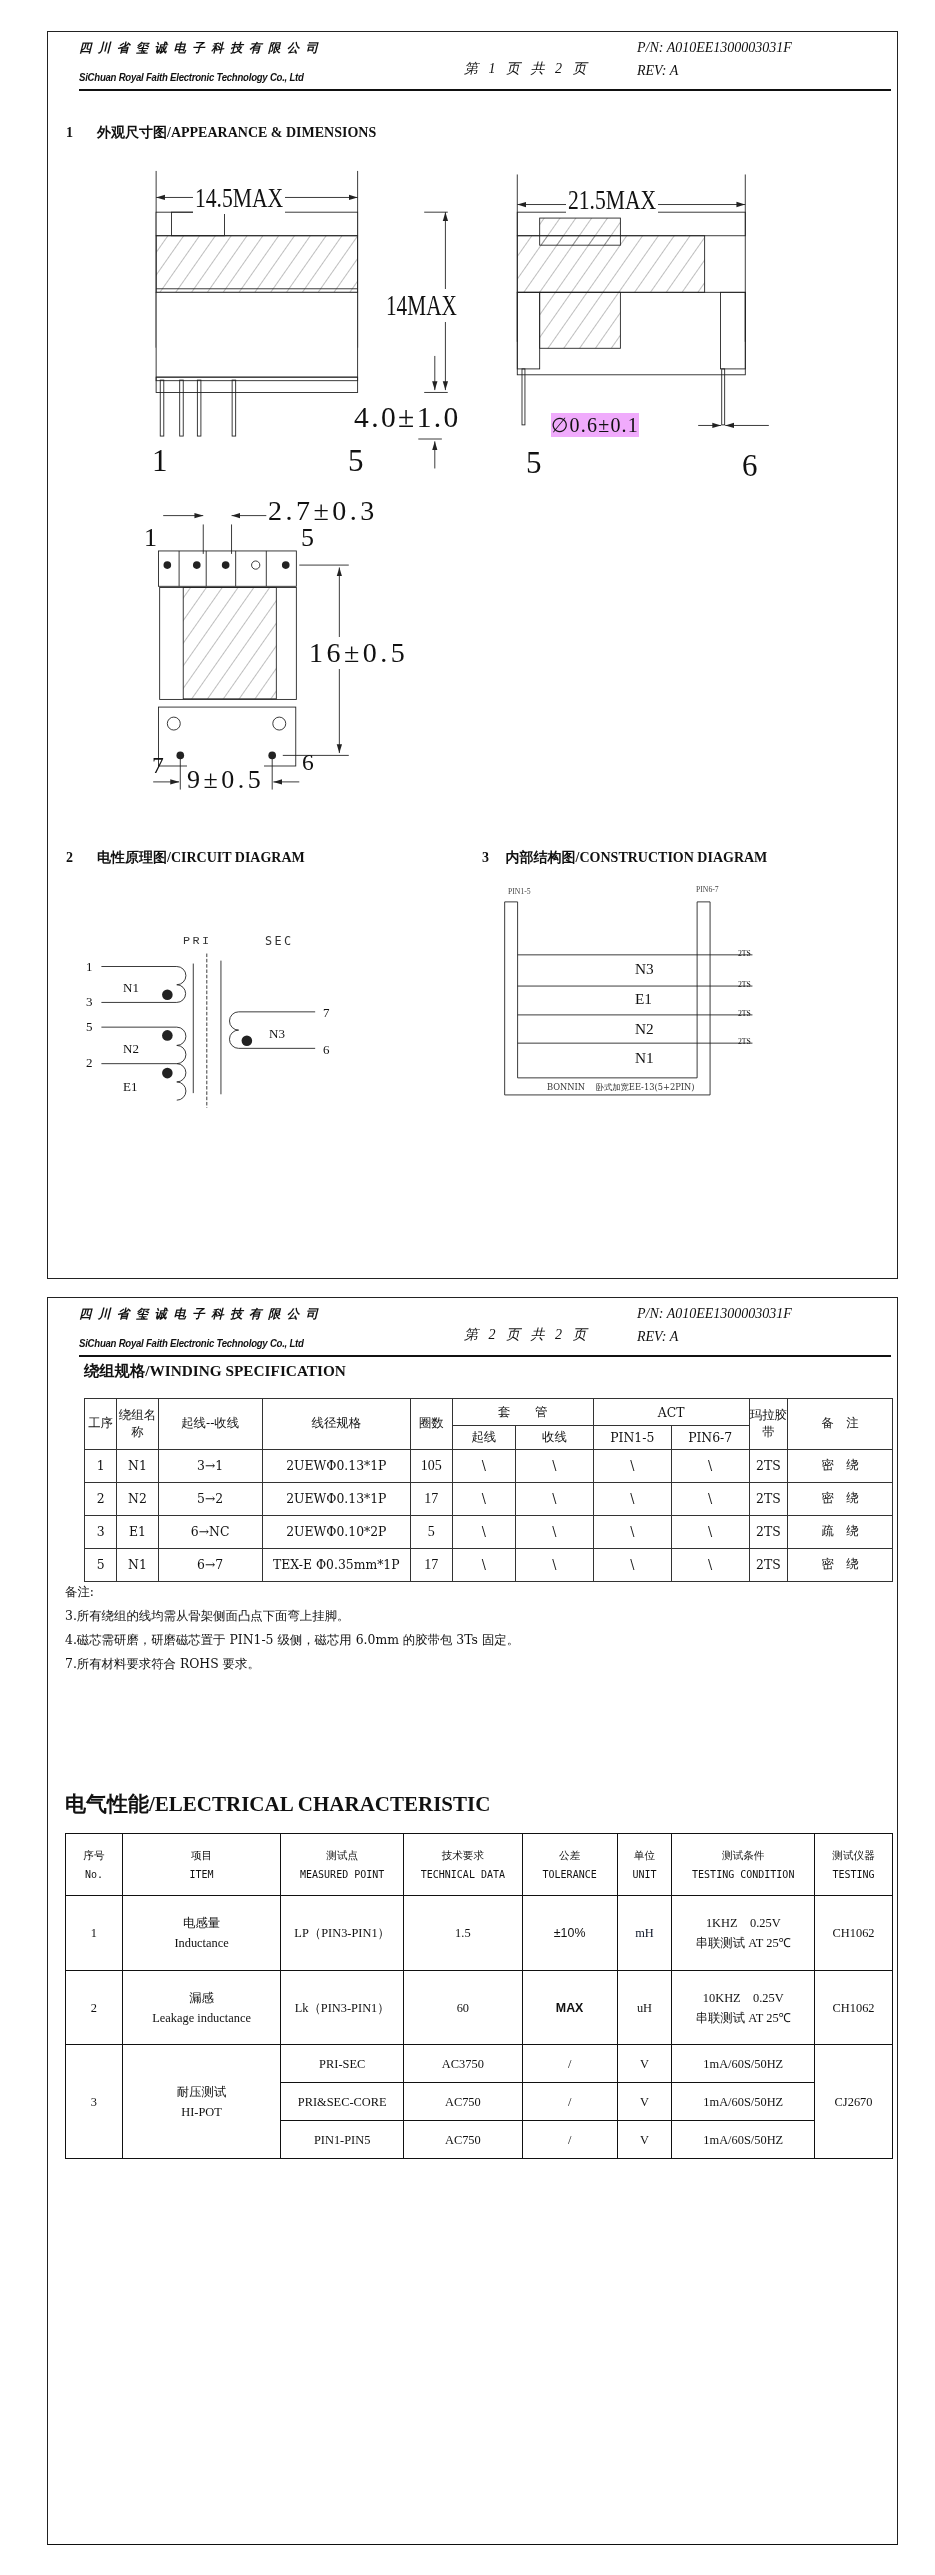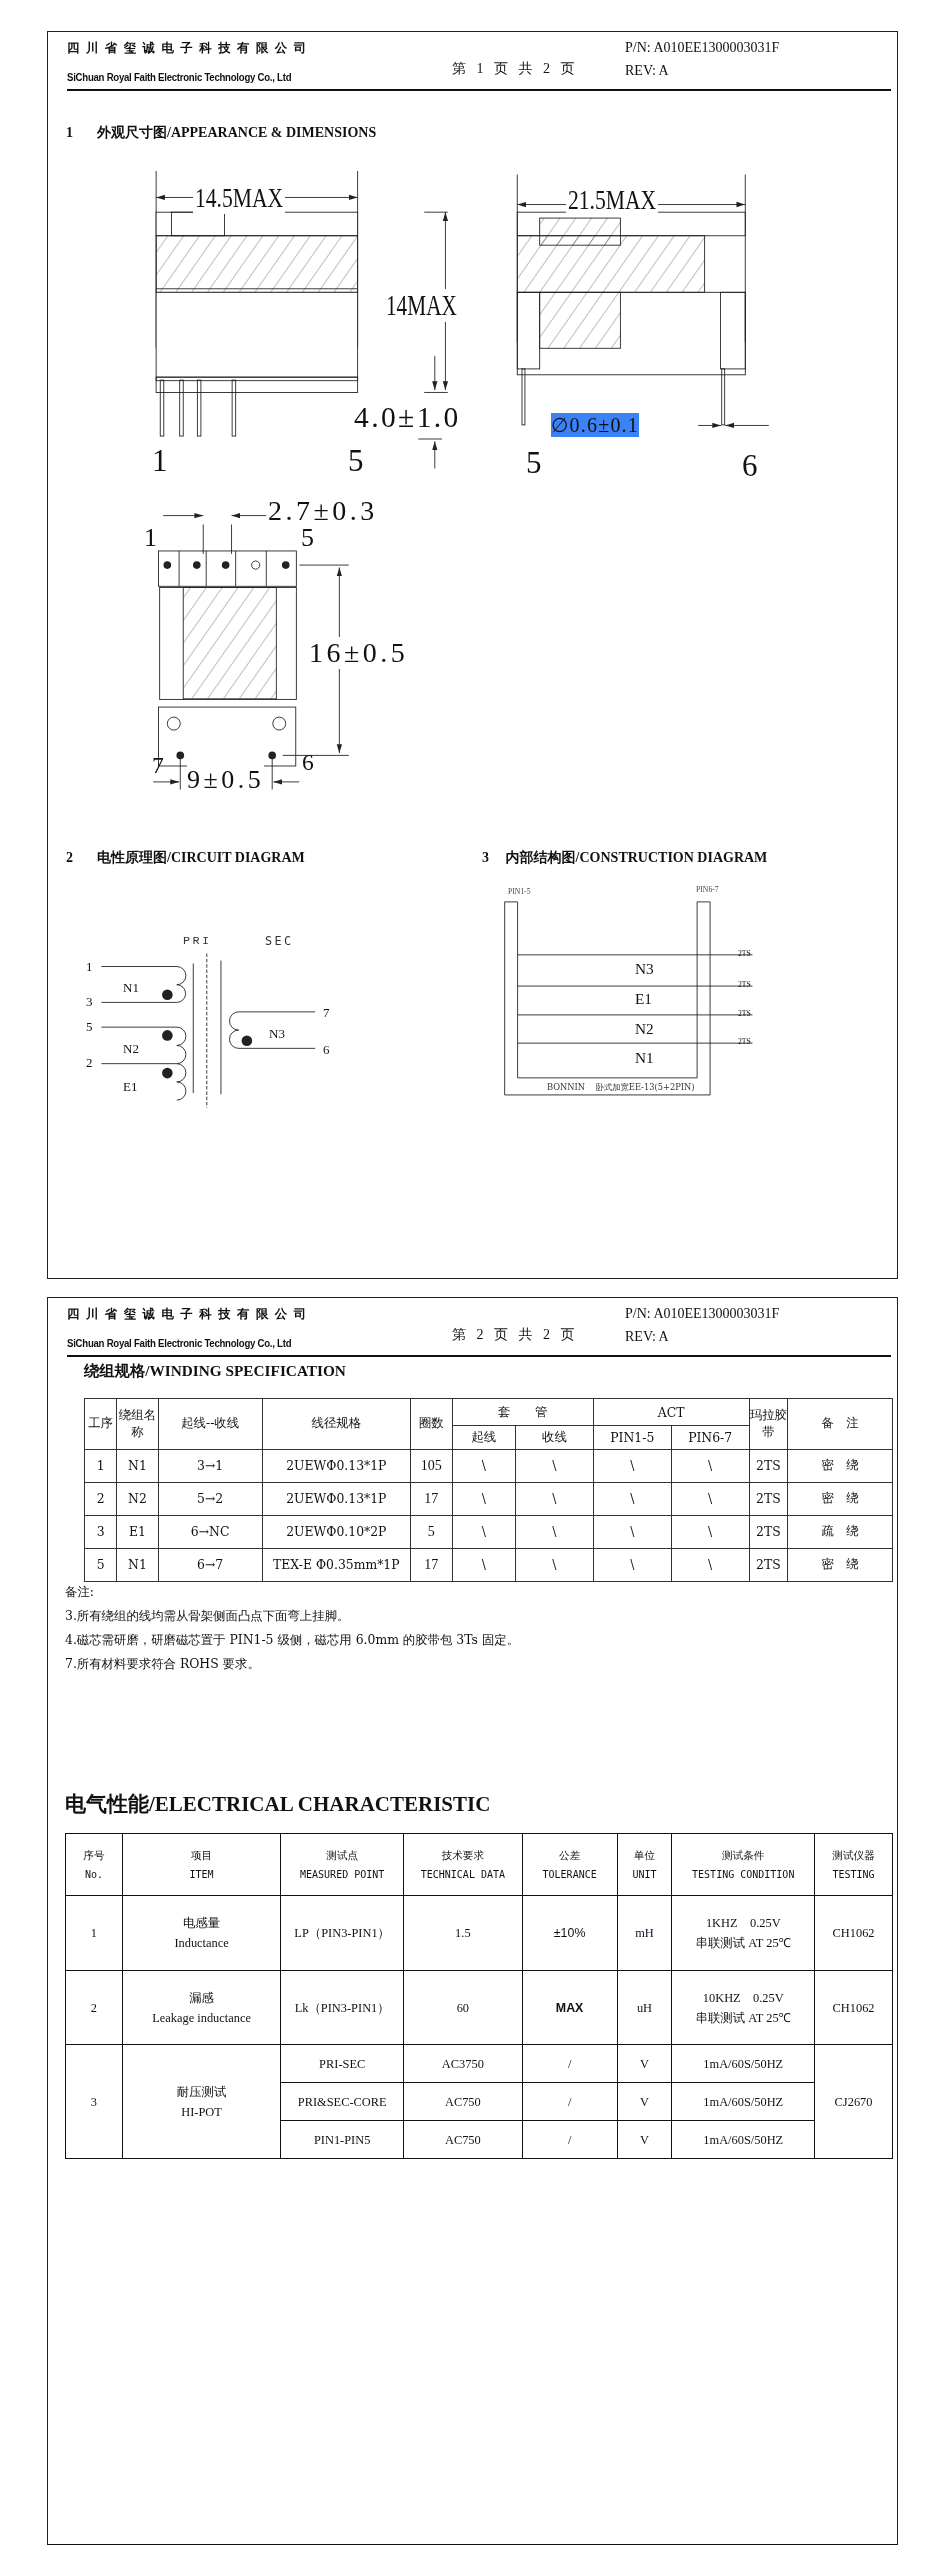--- a/index.html
+++ b/index.html
@@ -1,20 +1,20 @@
 <!DOCTYPE html>
 <html style="font-size:9.4px"><head>
 <meta charset="utf-8">
 <style>
   html, body { margin:0; padding:0; background:#fff; }
   body { width:935px; height:2576px; position:relative; font-family:"Liberation Serif", serif; color:#111; }
   .page { position:absolute; left:47px; width:851px; border:0.9px solid #222; box-sizing:border-box; background:#fff; }
   #page1 { top:31px; height:1248px; }
   #page2 { top:1297px; height:1248px; border-bottom:1.5px solid #111; }
-  .hdr { position:absolute; left:0; right:0; top:0; height:62px; }
+  .hdr { position:absolute; left:12px; right:0; top:0; height:62px;font-style:italic; }
   .hdr .cn { position:absolute; left:19px; top:8.3px; font-family:"DejaVu Serif", serif; font-weight:bold; font-size:12.4px; letter-spacing:6.5px; }
   .hdr .en { position:absolute; left:19px; top:39px; font-family:"Liberation Sans", sans-serif; font-weight:bold; font-size:11.2px; letter-spacing:-0.3px; transform:scaleX(0.86); transform-origin:left; }
   .hdr .pg { position:absolute; left:404px; top:28px; font-size:14px; letter-spacing:3.5px; }
   .hdr .pn { position:absolute; left:577px; top:8.3px; font-size:14px; }
   .hdr .rev { position:absolute; left:577px; top:31px; font-size:14px; }
   .hdr .rule { position:absolute; left:19px; right:5.9px; top:57px; height:1.8px; background:#111; }
   .sec-title { position:absolute; font-weight:bold; font-size:14px; }
   .sec-title .num { display:inline-block; width:31px; }
   .wtable { position:absolute; left:84px; top:1398px; border-collapse:collapse; width:809px; font-family:"DejaVu Serif", serif; font-size:12.4px; }
   .wtable td, .wtable th { border:0.9px solid #333; text-align:center; font-weight:normal; padding:0; }
@@ -130,21 +130,21 @@
       <circle cx="485" cy="959" r="6.5"></circle>
     <circle cx="306" cy="1282" r="6.5"></circle>
       <circle cx="462" cy="1282" r="6.5"></circle>
   </g>
 </svg>
 
 <div style="position:absolute; left:193px; top:183px; font-size:27px; background:#fff; padding:0 2.4px; transform:scaleX(0.8); transform-origin:left;">14.5MAX</div>
 <div style="position:absolute; left:386px; top:289px; font-size:29.5px; background:#fff; transform:scaleX(0.72); transform-origin:left;">14MAX</div>
 <div style="position:absolute; left:354px; top:401px; font-size:29.5px; letter-spacing:2.4px; background:#fff;">4.0±1.0</div>
 <div style="position:absolute; left:566px; top:185px; font-size:27px; background:#fff; padding:0 2.4px; transform:scaleX(0.8); transform-origin:left;">21.5MAX</div>
-<div style="position:absolute; left:551px; top:413px; font-size:20px; letter-spacing:1.2px; background:#3b82f6;">∅0.6±0.1</div>
+<div style="position:absolute; left:551px; top:413px; font-size:20px; letter-spacing:1.2px; background:#f0abfc;">∅0.6±0.1</div>
 <div style="position:absolute; left:268px; top:495px; font-size:28px; letter-spacing:3.5px;">2.7±0.3</div>
 <div style="position:absolute; left:309px; top:637px; font-size:28px; letter-spacing:3.5px; background:#fff;">16±0.5</div>
 <div style="position:absolute; left:187px; top:765px; font-size:26px; letter-spacing:3.5px; background:#fff;">9±0.5</div>
 
 <div style="position:absolute; left:152px; top:443px; font-size:31px;">1</div>
 <div style="position:absolute; left:348px; top:443px; font-size:31px;">5</div>
 <div style="position:absolute; left:526px; top:445px; font-size:31px;">5</div>
 <div style="position:absolute; left:742px; top:448px; font-size:31px;">6</div>
 <div style="position:absolute; left:144px; top:523px; font-size:26px;">1</div>
 <div style="position:absolute; left:301px; top:523px; font-size:26px;">5</div>

